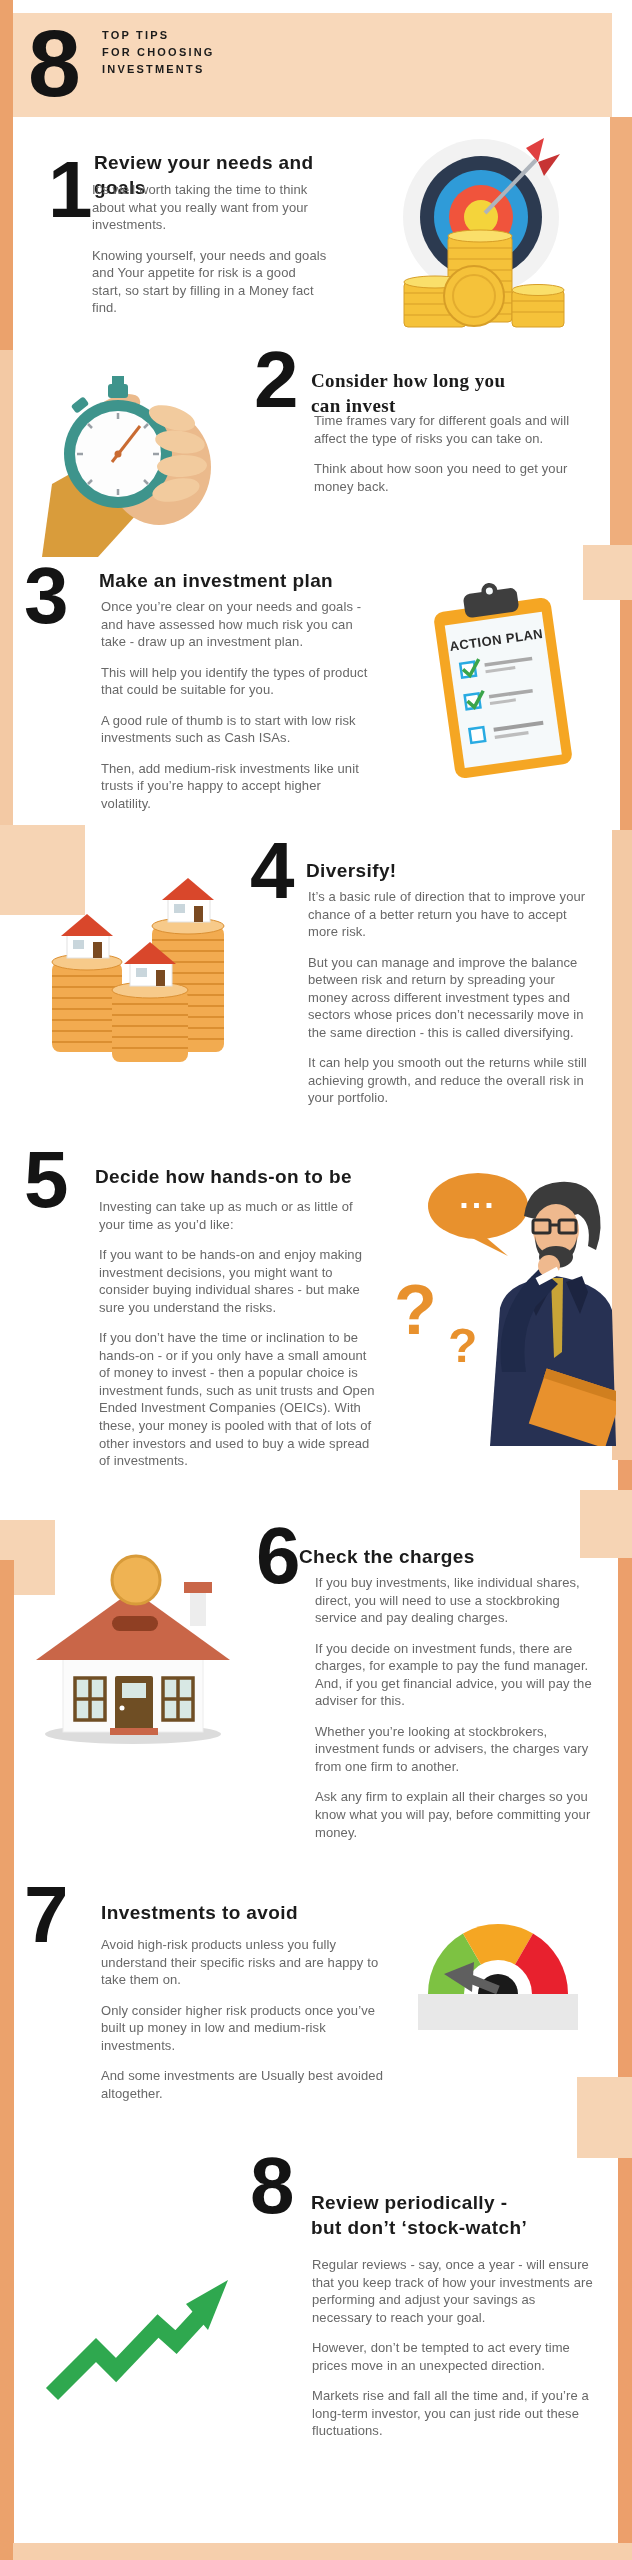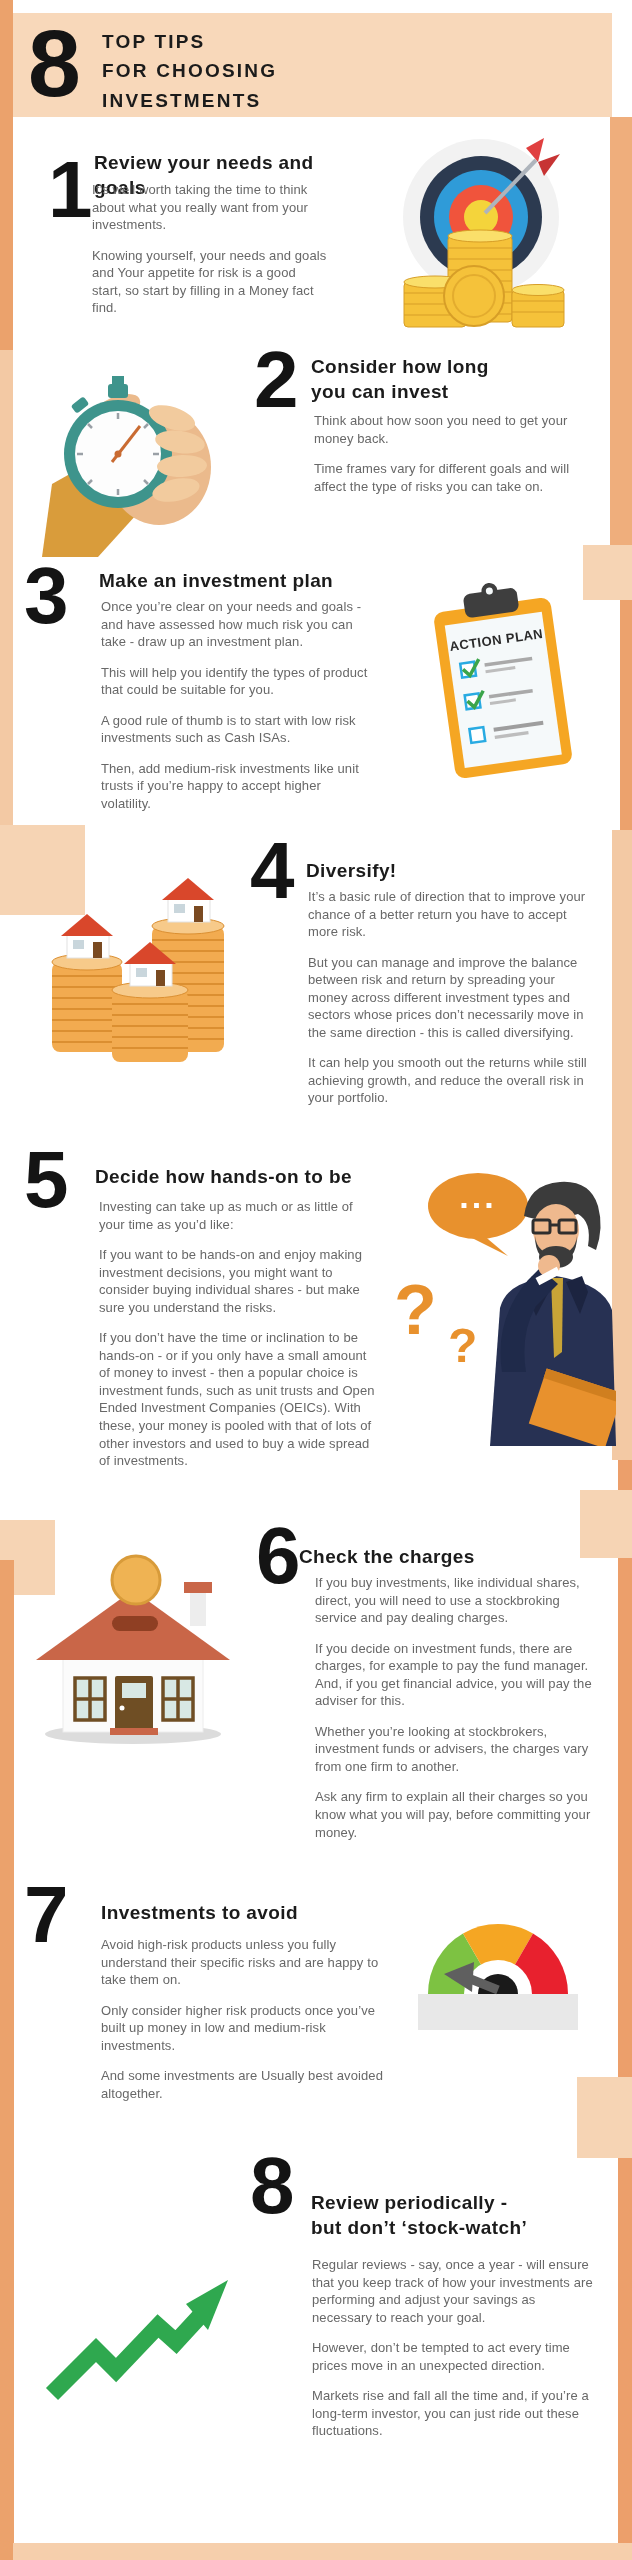--- a/index.html
+++ b/index.html
@@ -1,21 +1,21 @@
 <!DOCTYPE html>
 <html><head>
 <meta charset="utf-8">
 <style>
   html,body{margin:0;padding:0;background:#ffffff;}
   #canvas{position:relative;width:632px;height:2560px;background:#ffffff;overflow:hidden;
           font-family:"Liberation Sans",sans-serif;margin:0 auto;}
   .decor{position:absolute;}
   .band{position:absolute;left:13px;top:13px;width:599px;height:104px;background:#F8D8BA;}
   .hnum{position:absolute;left:28px;top:16px;font-size:95px;line-height:1;font-weight:800;color:#141414;letter-spacing:-2px;}
-  .htitle{position:absolute;left:102px;top:27px;font-size:19px;font-weight:700;color:#1b1b1b;letter-spacing:2.2px;line-height:1.55;}
+  .htitle{position:absolute;left:102px;top:27px;font-size:11px;font-weight:700;color:#1b1b1b;letter-spacing:2.2px;line-height:1.55;}
   .num{position:absolute;font-size:80px;line-height:1;font-weight:800;color:#141414;letter-spacing:-2px;}
   .title{position:absolute;margin:0;font-size:19px;font-weight:700;color:#1b1b1b;letter-spacing:.4px;line-height:1.32;}
   .body{position:absolute;}
   .body p{margin:0 0 13px;font-size:13px;line-height:1.35;color:#686868;letter-spacing:.1px;}
   svg{position:absolute;display:block;}
   svg text{font-family:"Liberation Sans",sans-serif;}
 </style>
 </head>
 <body>
 
@@ -99,24 +99,24 @@
       <circle cx="94" cy="102" r="3.5" fill="#C96B32"></circle>
     </g>
     <g fill="#F2CB9E">
       <ellipse cx="148" cy="66" rx="24" ry="11" transform="rotate(18 148 66)"></ellipse>
       <ellipse cx="156" cy="90" rx="25" ry="11" transform="rotate(8 156 90)"></ellipse>
       <ellipse cx="158" cy="114" rx="25" ry="11" transform="rotate(-2 158 114)"></ellipse>
       <ellipse cx="152" cy="138" rx="24" ry="11" transform="rotate(-12 152 138)"></ellipse>
     </g>
   </svg>
   <div class="num" style="left:254px;top:340px;">2</div>
-  <h2 class="title" style="left:311px;top:354px;width:212px;">Consider how long you can invest</h2>
+  <h2 class="title" style="left:311px;top:368px;width:212px;font-family:Liberation Serif, serif;">Consider how long you can invest</h2>
   <div class="body" style="left:314px;top:412px;width:266px;">
+    <p>Time frames vary for different goals and will affect the type of risks you can take on.</p>
     <p>Think about how soon you need to get your money back.</p>
-    <p>Time frames vary for different goals and will affect the type of risks you can take on.</p>
   </div>
 
   <div class="num" style="left:24px;top:556px;">3</div>
   <h2 class="title" style="left:99px;top:568px;width:260px;">Make an investment plan</h2>
   <div class="body" style="left:101px;top:598px;width:272px;">
     <p>Once you’re clear on your needs and goals - and have assessed how much risk you can take - draw up an investment plan.</p>
     <p>This will help you identify the types of product that could be suitable for you.</p>
     <p>A good rule of thumb is to start with low risk investments such as Cash ISAs.</p>
     <p>Then, add medium-risk investments like unit trusts if you’re happy to accept higher volatility.</p>
   </div>

